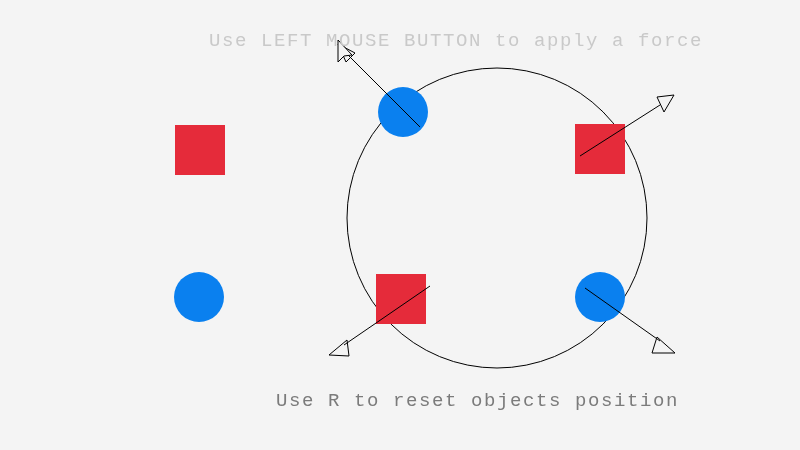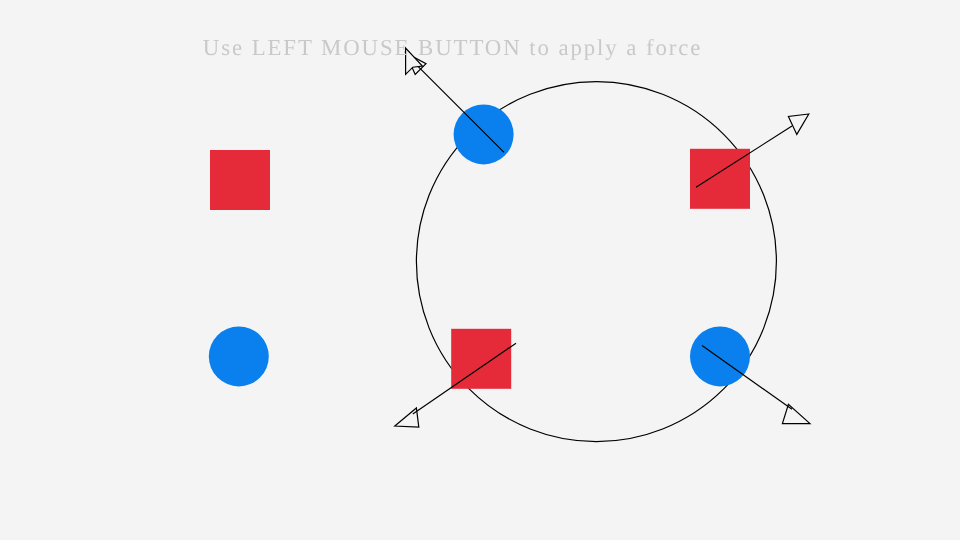--- a/index.html
+++ b/index.html
@@ -25,23 +25,24 @@
     left: 0;
     top: 0;
     width: 800px;
     height: 450px;
     display: block;
   }
   .hint {
     position: absolute;
     white-space: pre;
     letter-spacing: 1.6px;
-    font-family: Liberation Serif, serif;
+    font-family: Liberation Mono, monospace;
     font-weight: normal;
     user-select: none;
+    margin-left: 40px;
   }
   #hint-top {
     left: 169px;
     top: 30px;
     font-size: 19px;
     color: #c9c9c9;
   }
   #hint-bottom {
     left: 236px;
     top: 390px;
@@ -92,14 +93,15 @@
       <polygon points="675,353 657,337 652,353" fill="none" stroke="#000000" stroke-width="1"></polygon>
     </g>
 
     <g>
       <polygon points="338,40 338,62 344,56 352,55" fill="#f4f4f4" stroke="#000000" stroke-width="1"></polygon>
     </g>
   </svg>
 
   <div class="hint" id="hint-top" style="color: rgb(201, 201, 201);">Use LEFT MOUSE BUTTON to apply a force</div>
 
+  <div class="hint" id="hint-bottom" style="color: rgb(123, 123, 123);">Use R to reset objects position</div>
 
 </div>
 
 </body></html>

